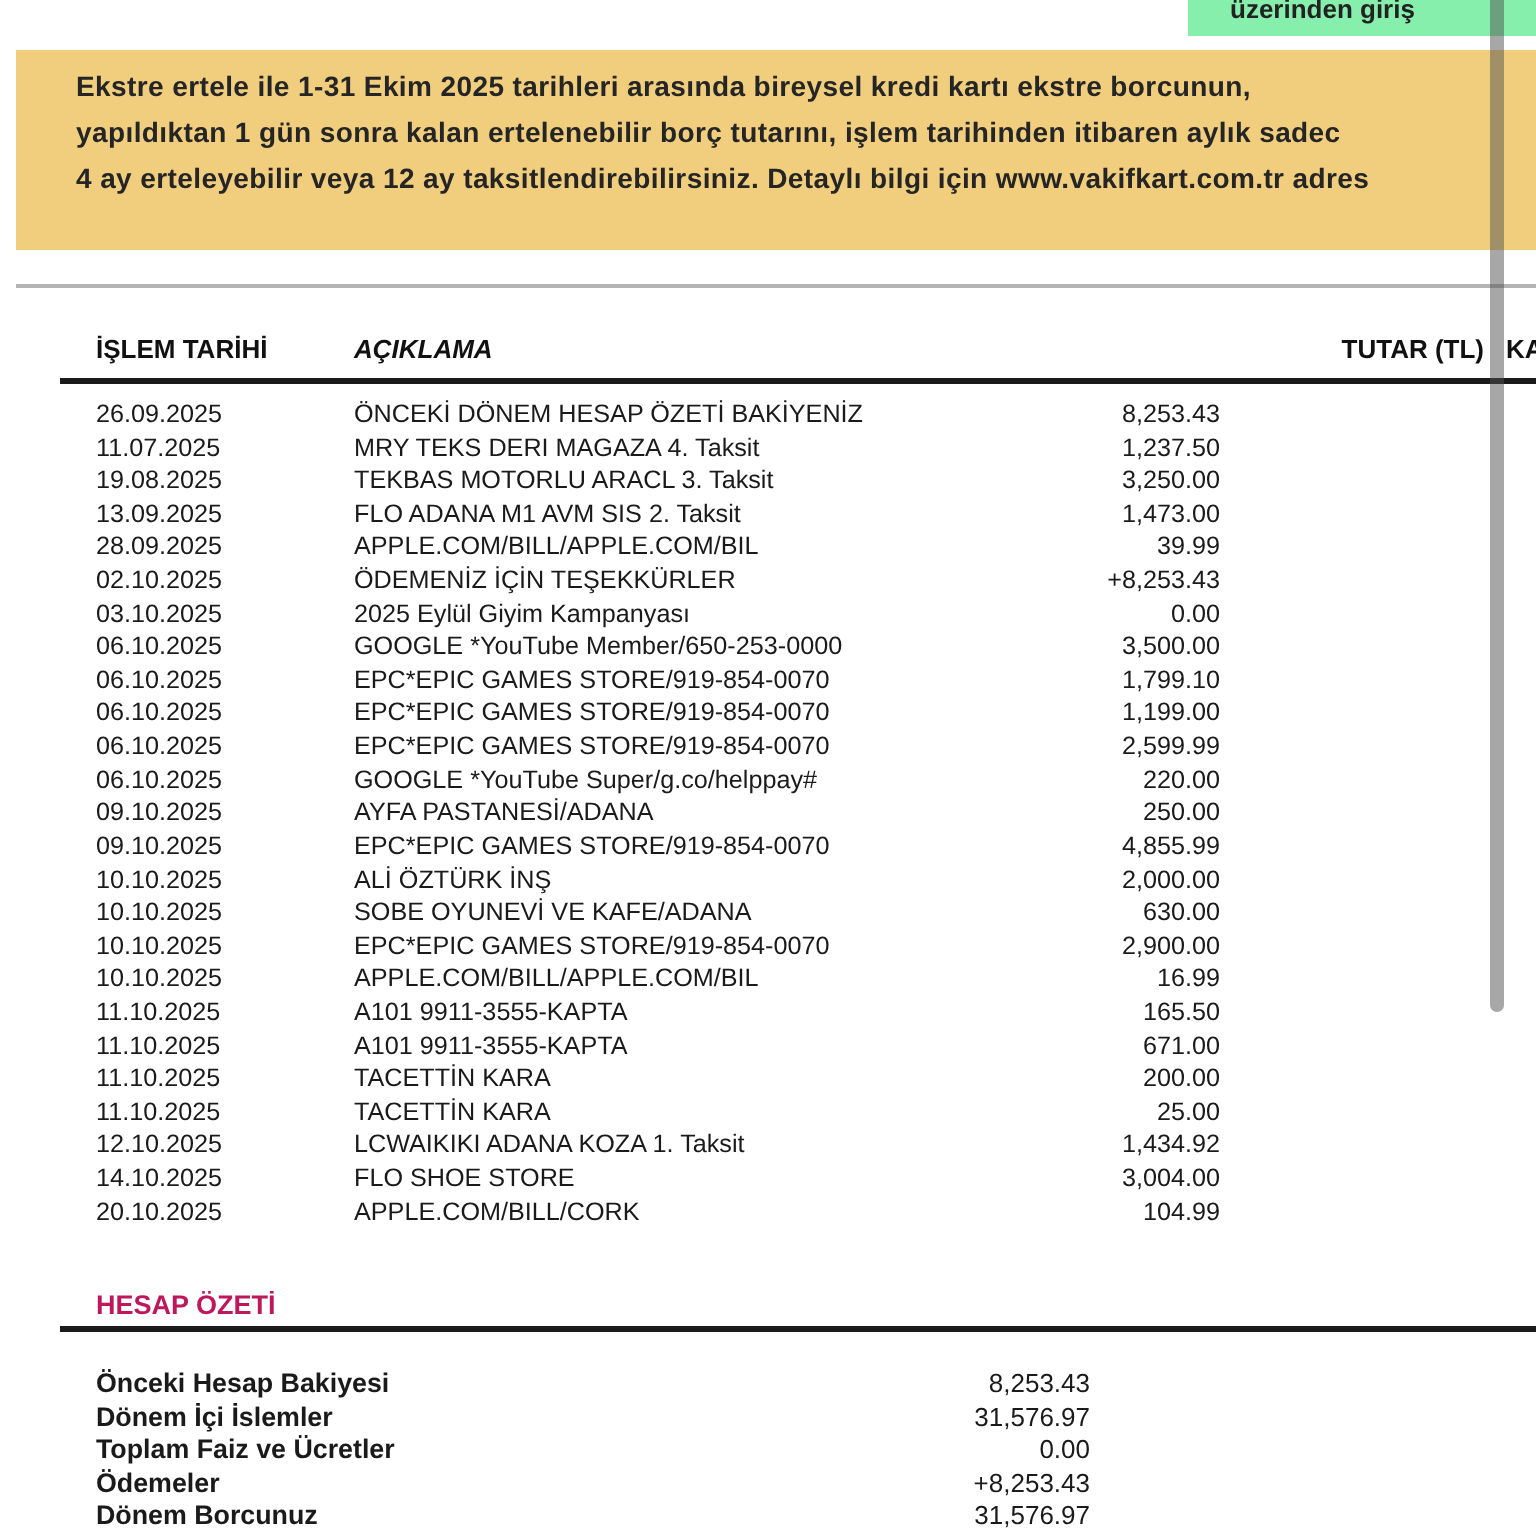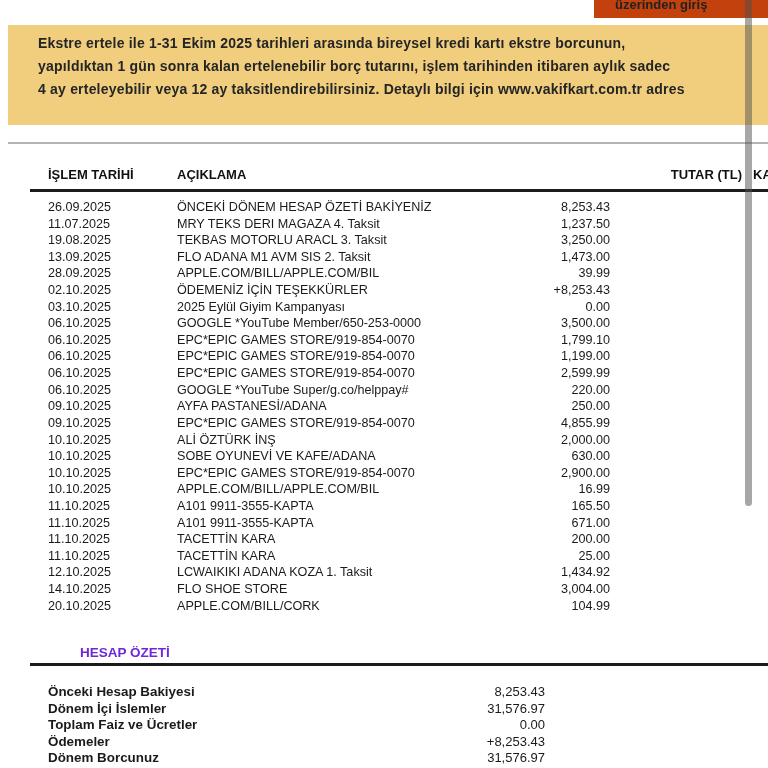--- a/index.html
+++ b/index.html
@@ -4,58 +4,58 @@
 <style>
   html,body { margin:0; padding:0; }
   body {
     width:768px; height:768px; position:relative; overflow:hidden;
     background:#ffffff; color:#1a1a1a;
     font-family:"Liberation Sans", sans-serif;
   }
   
   .notice {
     position:absolute; left:594px; top:0; width:174px; height:18px;
-    background:#c2410c; overflow:hidden;
+    background:#86efac; overflow:hidden;
   }
   .notice span {
     display:block; margin:-3px 0 0 21px;
     font-weight:bold; font-size:13px; color:#222; white-space:nowrap;
   }
   
   .banner {
     position:absolute; left:8px; top:25px; width:760px; height:100px;
     background:#F0CE7E; box-sizing:border-box; padding:7px 12px 0 30px; overflow:hidden;
   }
   .banner .bline {
     font-weight:bold; font-size:14px; line-height:23px; color:#252525;
     white-space:nowrap; letter-spacing:0.2px;
   }
   .rule-thin {
     position:absolute; left:8px; top:142px; width:760px; height:1.5px; background:#b4b4b4;
   }
   .th { position:absolute; top:167px; font-weight:bold; font-size:13px; color:#111; white-space:nowrap; }
   .th-date   { left:48px; }
-  .th-desc   { left:177px; }
+  .th-desc   { left:177px;font-style:italic; }
   .th-amount { right:26px; }
   .th-extra  { left:753px; overflow:hidden; }
   .rule-thick {
     position:absolute; left:30px; width:738px; height:2.5px; background:#1b1b1b;
   }
   .rule-header  { top:189px; }
   .rule-summary { top:663px; }
   .txn-rows {
     position:absolute; left:0; top:199px; width:636px;
     font-size:12.6px; line-height:16.62px;
   }
   .txn-row { position:relative; height:16.62px; }
   .txn-date   { position:absolute; left:48px; white-space:nowrap; }
   .txn-desc   { position:absolute; left:177px; white-space:nowrap; }
   .txn-amount { position:absolute; right:26px; white-space:nowrap; }
   .summary-title {
-    position:absolute; left:48px; top:645px; font-weight:bold; font-size:13.5px; color:#6d28d9;margin-left:32px;
+    position:absolute; left:48px; top:645px; font-weight:bold; font-size:13.5px; color:#be185d;
   }
   .sum-rows {
     position:absolute; left:0; top:684px; width:768px;
     font-size:13px; line-height:16.62px;
   }
   .sum-row { position:relative; height:16.62px;padding-left:42px; }
   .sum-label { position:absolute; left:48px; font-weight:bold; font-size:13.4px; white-space:nowrap; }
   .sum-value { position:absolute; right:223px; white-space:nowrap; }
   .scrollbar-thumb {
     position:absolute; left:745px; top:0; width:7px; height:506px;

